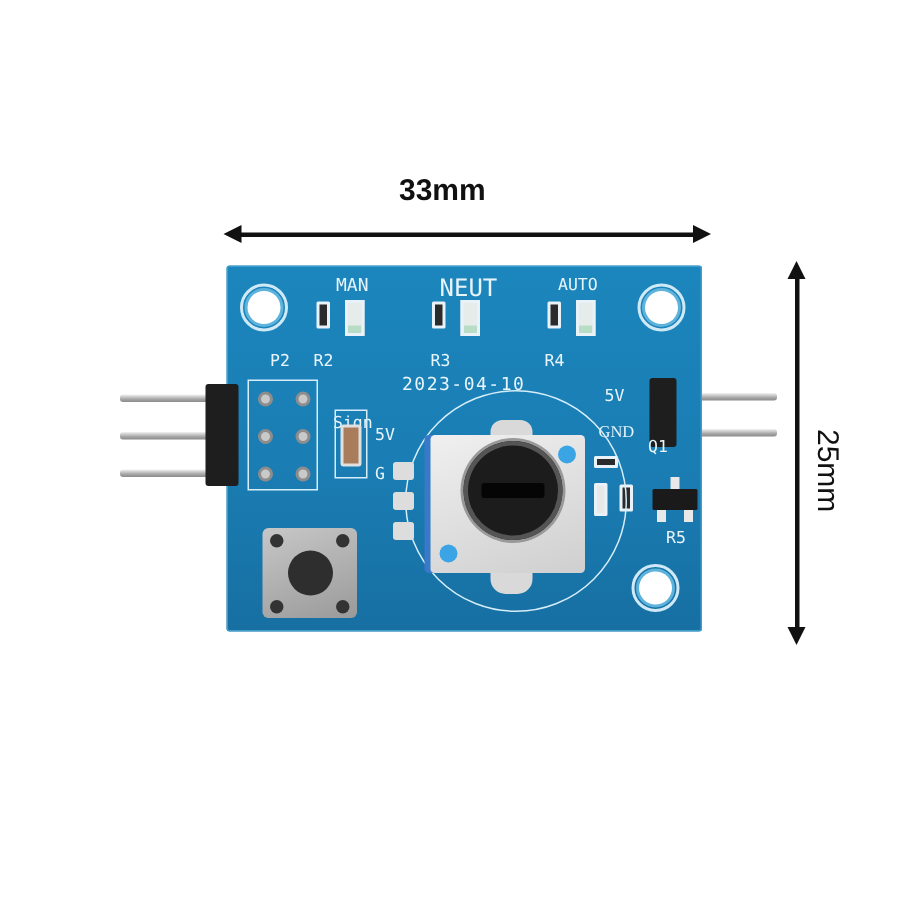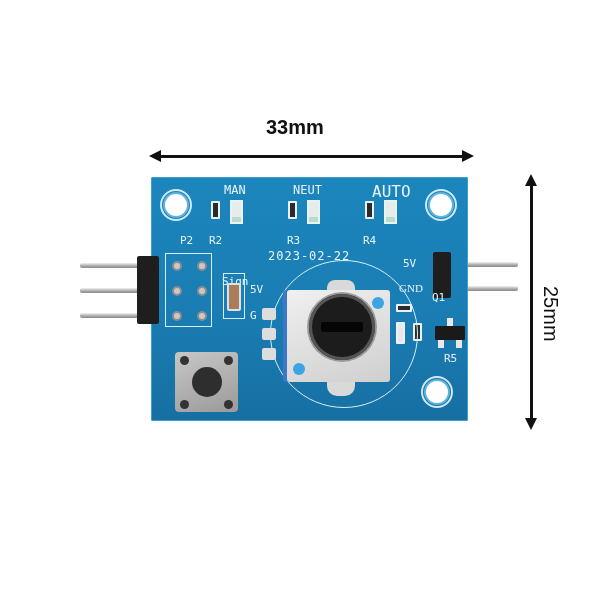--- a/index.html
+++ b/index.html
@@ -60,36 +60,36 @@
     <div class="in"></div>
   </div>
 <div class="abs mhole" style="left:425px; top:189px;">
     <div class="in"></div>
   </div>
 <div class="abs mhole" style="left:421px; top:376px;">
     <div class="in"></div>
   </div>
 
 <div class="abs silk" style="left:224px; top:184px; font-size:12px;">MAN</div>
-<div class="abs silk" style="left:293px; top:184px; font-size:12px;">NEUT</div>
-<div class="abs silk" style="left:372px; top:184px; font-size:16px;">AUTO</div>
+<div class="abs silk" style="left:293px; top:184px; font-size:16px;">NEUT</div>
+<div class="abs silk" style="left:372px; top:184px; font-size:11px;">AUTO</div>
 
 <div class="abs res" style="left:211px; top:201px;"></div>
 <div class="abs led" style="left:230px; top:200px;"></div>
 <div class="abs res" style="left:288px; top:201px;"></div>
 <div class="abs led" style="left:307px; top:200px;"></div>
 <div class="abs res" style="left:365px; top:201px;"></div>
 <div class="abs led" style="left:384px; top:200px;"></div>
 
 <div class="abs silk" style="left:180px; top:235px;">P2</div>
 <div class="abs silk" style="left:209px; top:235px;">R2</div>
 <div class="abs silk" style="left:287px; top:235px;">R3</div>
 <div class="abs silk" style="left:363px; top:235px;">R4</div>
 
-<div class="abs silk" style="left:268px; top:250px; font-size:12px; letter-spacing:1px;">2023-02-22</div>
+<div class="abs silk" style="left:268px; top:250px; font-size:12px; letter-spacing:1px;">2023-04-10</div>
 
 <div class="abs" style="left:165px; top:253px; width:47px; height:74px; border:1.5px solid #d6eef9; box-sizing:border-box;"></div>
 <div class="abs header-blk" style="left:137px; top:256px; width:22px; height:68px;"></div>
 <div class="abs pad" style="left:172px; top:261px;"></div>
 <div class="abs pad" style="left:197px; top:261px;"></div>
 <div class="abs pad" style="left:172px; top:286px;"></div>
 <div class="abs pad" style="left:197px; top:286px;"></div>
 <div class="abs pad" style="left:172px; top:311px;"></div>
 <div class="abs pad" style="left:197px; top:311px;"></div>
 

